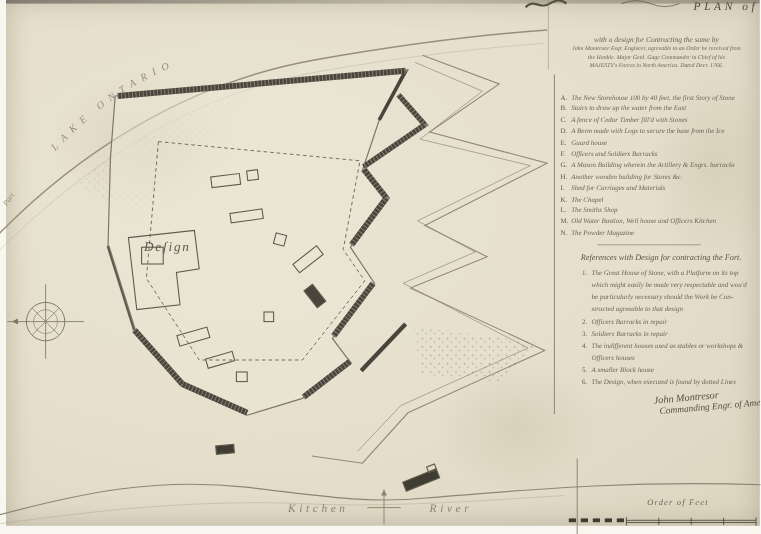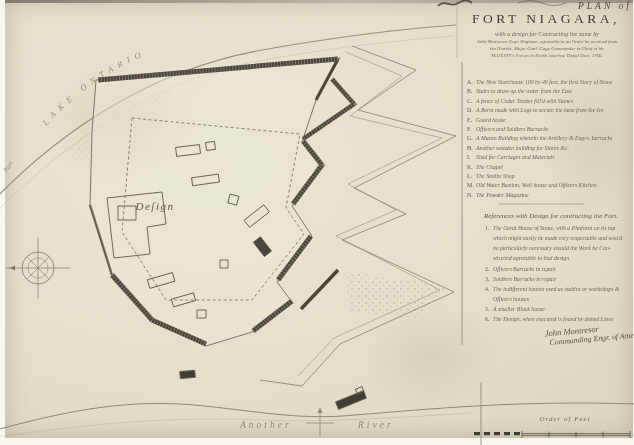--- a/index.html
+++ b/index.html
@@ -31,21 +31,21 @@
   .ref-head{left:484px;top:212px;width:150px;font-style:italic;font-size:6.9px;color:#5a5446;white-space:nowrap;}
   .ref-row{position:absolute;left:485px;font-size:5.8px;color:#6b6454;white-space:nowrap;}
   .ref-row .num{display:inline-block;width:8px;color:#5d5749;}
   .ref-row .txt{font-style:italic;}
   .ref-cont{position:absolute;left:493px;font-size:5.8px;font-style:italic;color:#6b6454;white-space:nowrap;}
   .sig{position:absolute;left:545px;top:324px;transform:rotate(-5deg);color:#55503f;font-style:italic;}
   .sig .s1{font-size:8.5px;white-space:nowrap;}
   .sig .s2{font-size:7.8px;margin-left:4px;white-space:nowrap;}
   .scale-lbl{left:513px;top:415px;width:104px;text-align:center;font-style:italic;
          font-size:7px;letter-spacing:1px;color:#6b6454;}
-  .design-lbl{left:120px;top:200px;width:70px;text-align:center;font-style:italic;
+  .design-lbl{left:120px;top:200px;width:70px;text-align:left;font-style:italic;
          font-size:11px;letter-spacing:1.5px;color:#5d5749;}
   .part-lbl{left:2px;top:163px;font-style:italic;font-size:6.5px;color:#968f7c;
          transform:rotate(-55deg);}
   .river-w1{left:240px;top:420px;font-style:italic;font-size:9.5px;letter-spacing:3px;color:#8c8572;}
   .river-w2{left:358px;top:420px;font-style:italic;font-size:9.5px;letter-spacing:3px;color:#8c8572;}
 </style>
 </head>
 <body>
 
 <div class="stage">
@@ -158,21 +158,20 @@
       <rect x="484" y="432" width="6" height="3.2" fill="#3f3c34"></rect>
       <rect x="494" y="432" width="6" height="3.2" fill="#3f3c34"></rect>
       <rect x="504" y="432" width="6" height="3.2" fill="#3f3c34"></rect>
       <rect x="514" y="432" width="6" height="3.2" fill="#3f3c34"></rect>
       <path d="M 522,433.6 H 630 M 522,435.4 H 630" stroke="#4a453c" stroke-width="0.7"></path>
       <path d="M 522,431 V 438 M 549,431.5 V 437.5 M 576,431.5 V 437.5 M 603,431.5 V 437.5 M 630,431 V 438" stroke="#4a453c" stroke-width="0.7"></path>
     </g>
   </svg>
 
   <div class="lbl title-plan">PLAN of</div>
-  <div class="lbl title-fort">FORT NIAGARA,</div>
   <div class="lbl sub sub0">with a design for Contracting the same by</div>
   <div class="lbl sub sub1">John Montresor Esqr. Engineer, agreeable to an Order he received from</div>
   <div class="lbl sub sub2">the Honble. Major Genl. Gage Commander in Chief of his</div>
   <div class="lbl sub sub3">MAJESTY's Forces in North America. Dated Decr. 1766.</div>
 
 
   <div class="exp-row" style="top:79px"><span class="ltr">A.</span><span class="txt">The New Storehouse 100 by 40 feet, the first Story of Stone</span></div>
   <div class="exp-row" style="top:88px"><span class="ltr">B.</span><span class="txt">Stairs to draw up the water from the East</span></div>
   <div class="exp-row" style="top:98px"><span class="ltr">C.</span><span class="txt">A fence of Cedar Timber fill'd with Stones</span></div>
   <div class="exp-row" style="top:107px"><span class="ltr">D.</span><span class="txt">A Berm made with Logs to secure the base from the Ice</span></div>
@@ -199,16 +198,16 @@
   <div class="ref-row" style="top:306px"><span class="num">5.</span><span class="txt">A smaller Block house</span></div>
   <div class="ref-row" style="top:316px"><span class="num">6.</span><span class="txt">The Design, when executed is found by dotted Lines</span></div>
 
   <div class="sig">
     <div class="s1">John Montresor</div>
     <div class="s2">Commanding Engr. of America</div>
   </div>
 
   <div class="lbl design-lbl">Deſign</div>
   <div class="lbl part-lbl">Part</div>
-  <div class="lbl river-w1">Another</div>
+  <div class="lbl river-w1">Kitchen</div>
   <div class="lbl river-w2">River</div>
   <div class="lbl scale-lbl">Order of Feet</div>
 </div>
 
 </body></html>

